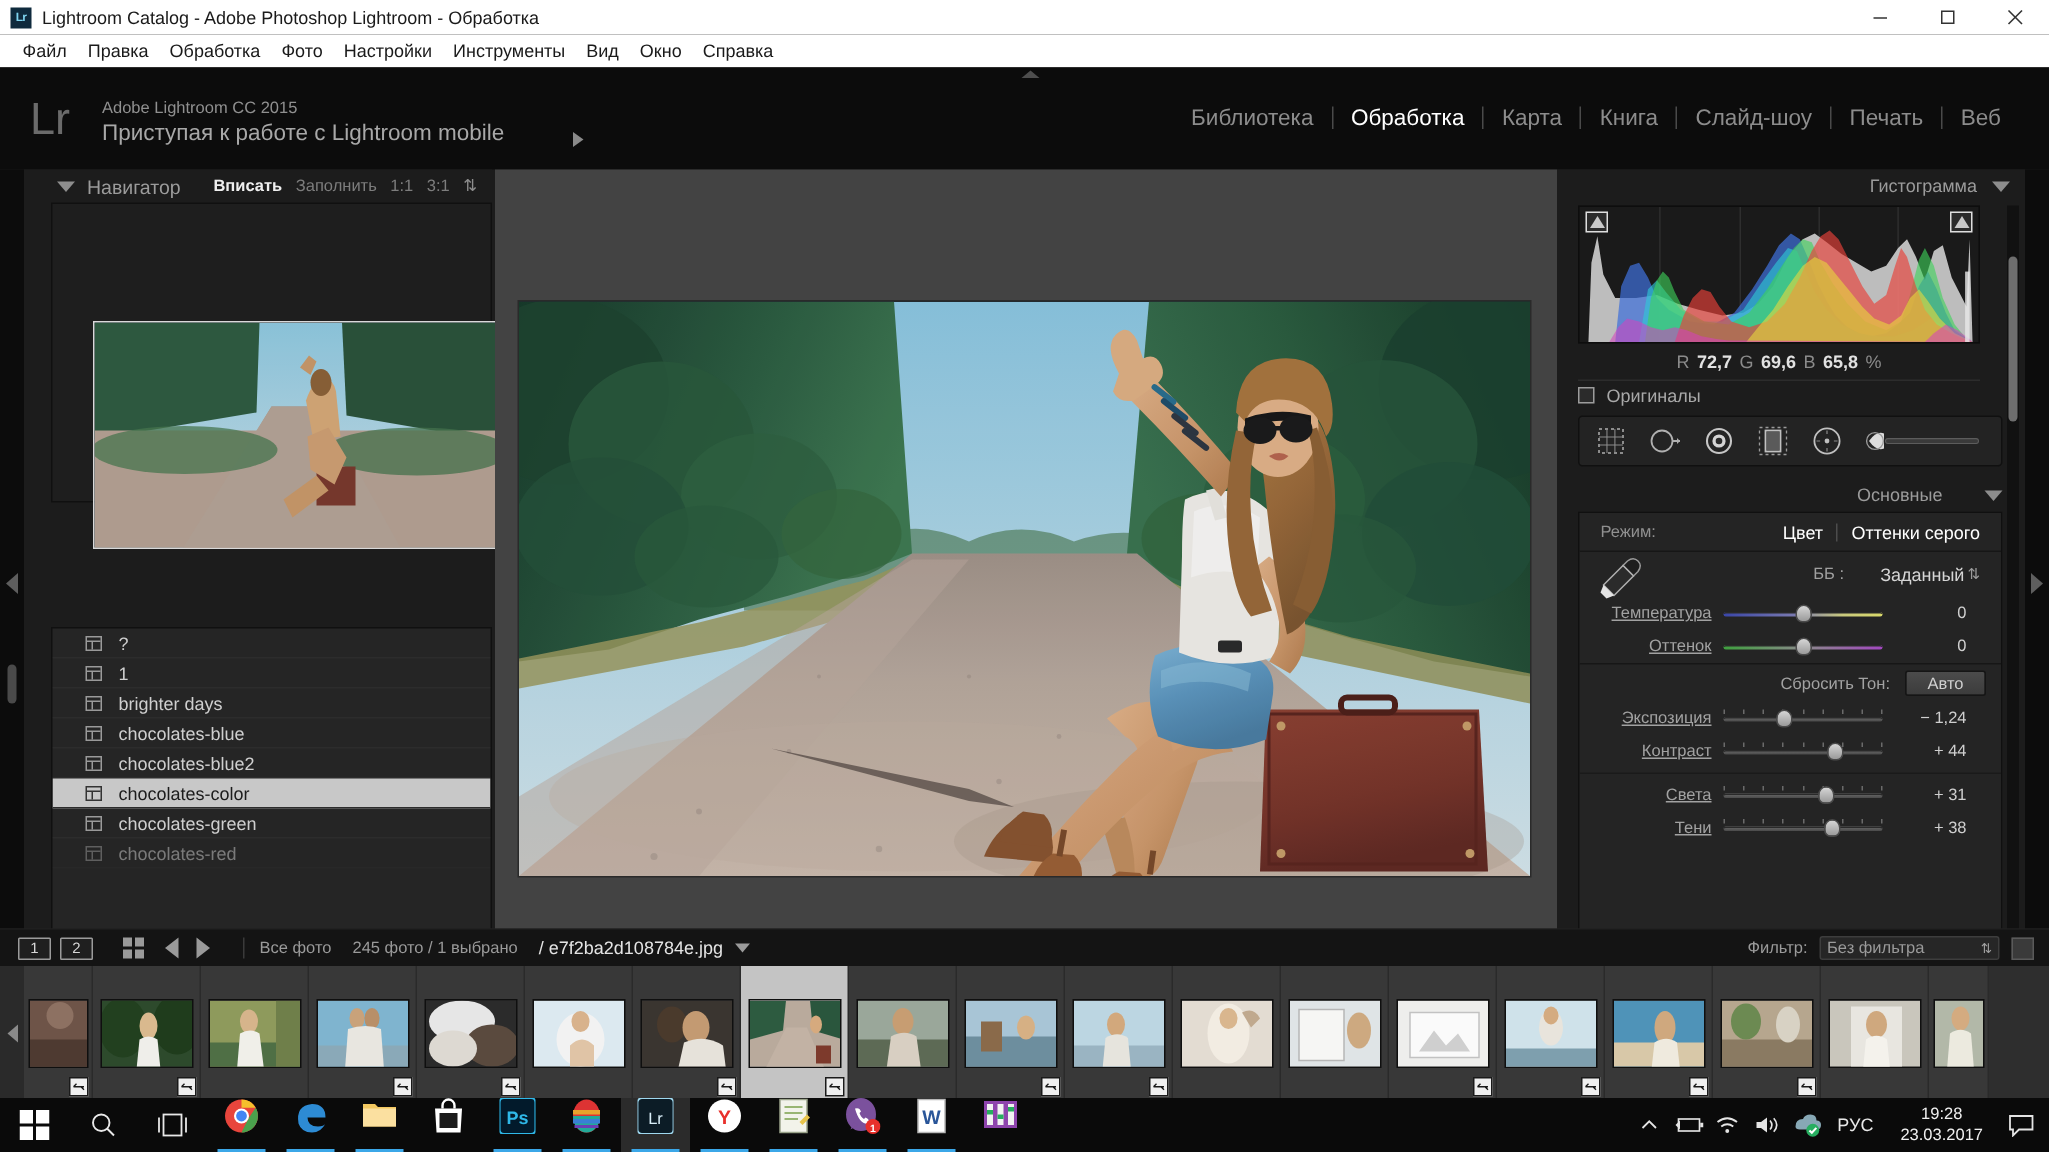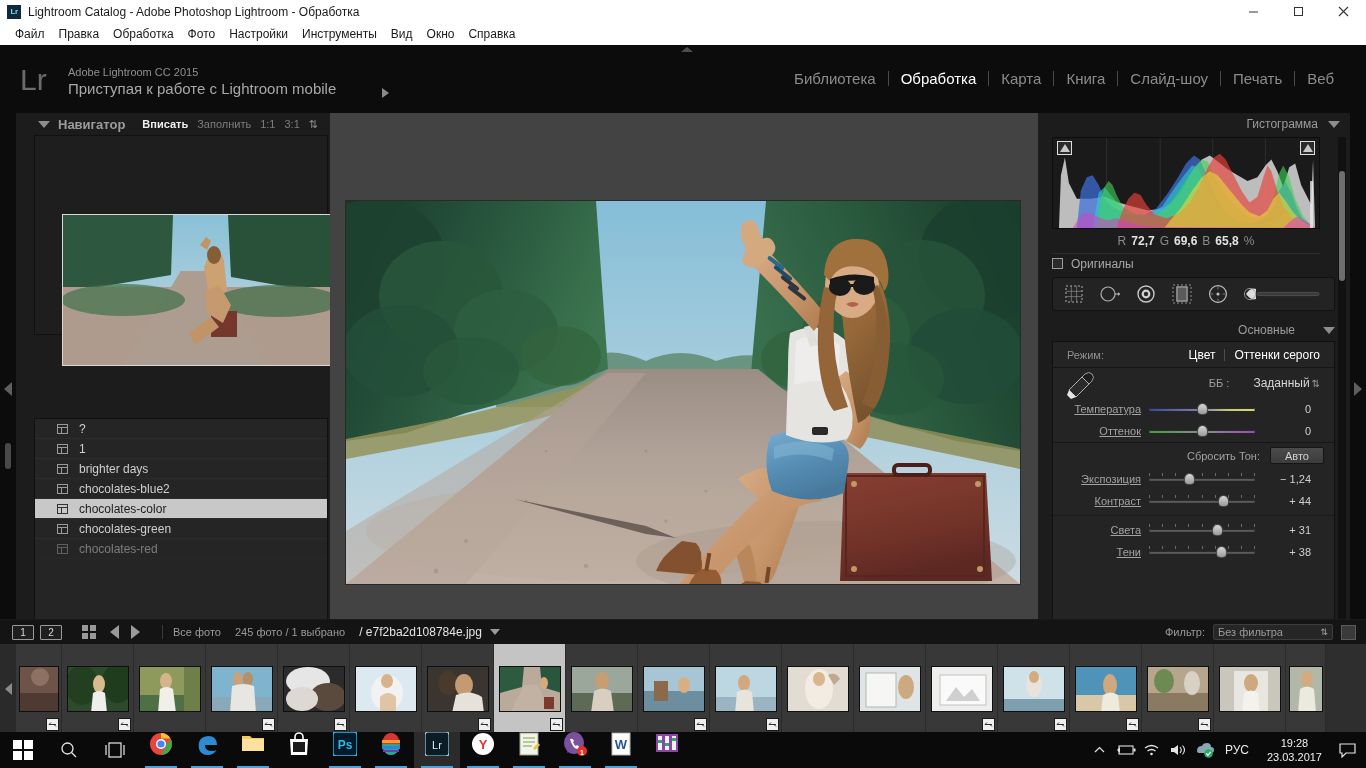--- a/index.html
+++ b/index.html
@@ -87,21 +87,21 @@
     position: absolute; left: 16px; top: 68px; width: 312px; height: 551px;
     background: #1c1c1c;
   }
   .panel-hdr {
     height: 22px; display: flex; align-items: center; padding: 0 4px;
   }
   .nav-tri {
     width: 0; height: 0; border-left: 6px solid transparent; border-right: 6px solid transparent;
     border-top: 7px solid #8d8d8d; margin-right: 8px; margin-left: 18px;
   }
-  .nav-label { font-size: 13px; color: #9b9b9b; font-weight: bold; }
+  .nav-label { font-size: 13px; color: #9b9b9b; }
   .nav-zooms { margin-left: auto; display: flex; align-items: center; gap: 9px; padding-right: 6px; }
   .nav-zoom { font-size: 11px; color: #7d7d7d; }
   .nav-zoom.active { color: #efefef; font-weight: bold; }
   .nav-stepper { font-size: 11px; color: #8d8d8d; line-height: 9px; }
 
   .nav-box {
     position: absolute; left: 18px; top: 22px; width: 294px; height: 200px;
     background: #1e1e1e; border: 1px solid #101010;
   }
   .nav-thumb {
@@ -536,20 +536,24 @@
           <div class="preset-icon"></div>
           <div class="preset-label">?</div>
         </div>
         <div class="preset-row">
           <div class="preset-icon"></div>
           <div class="preset-label">1</div>
         </div>
         <div class="preset-row">
           <div class="preset-icon"></div>
           <div class="preset-label">brighter days</div>
+        </div>
+        <div class="preset-row">
+          <div class="preset-icon"></div>
+          <div class="preset-label">chocolates-blue</div>
         </div>
         <div class="preset-row">
           <div class="preset-icon"></div>
           <div class="preset-label">chocolates-blue2</div>
         </div>
         <div class="preset-row selected">
           <div class="preset-icon"></div>
           <div class="preset-label">chocolates-color</div>
         </div>
         <div class="preset-row">

